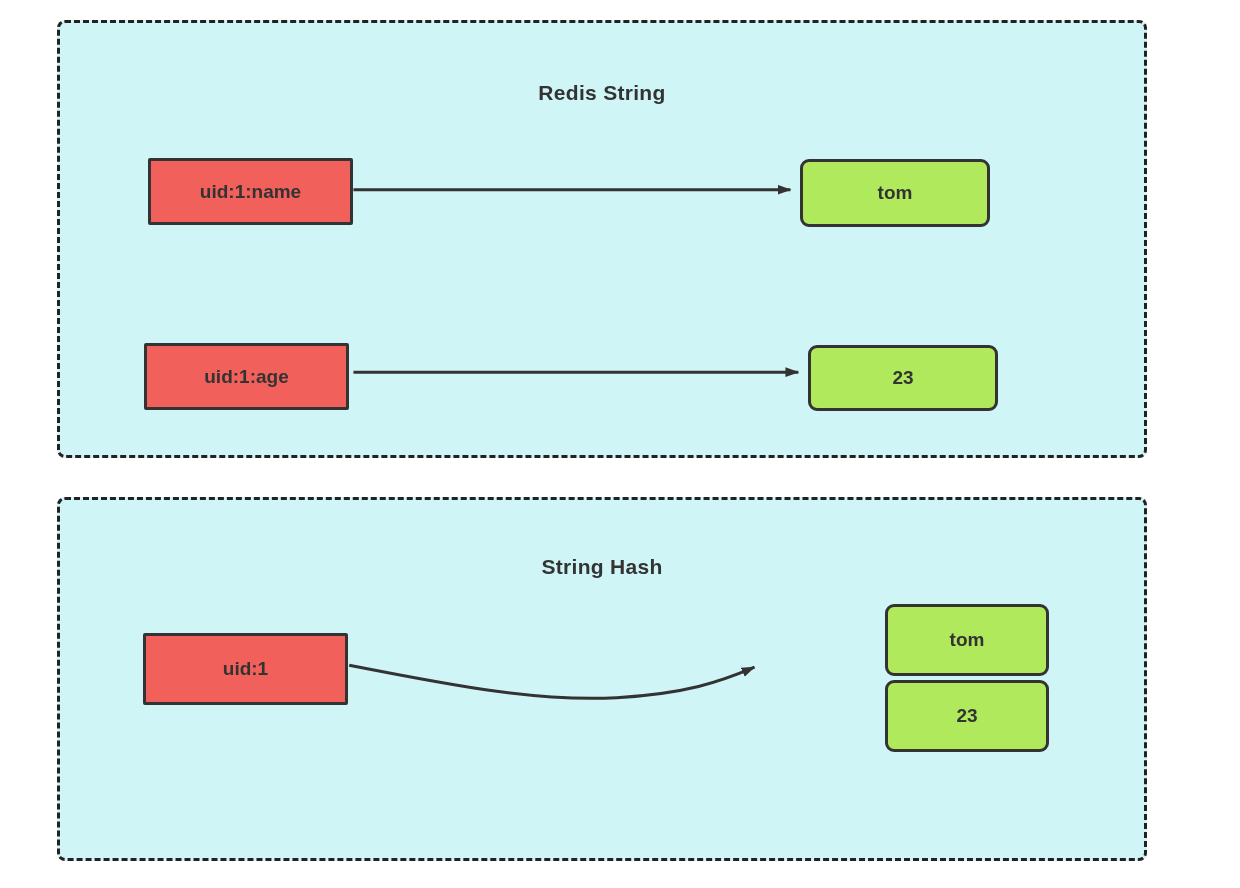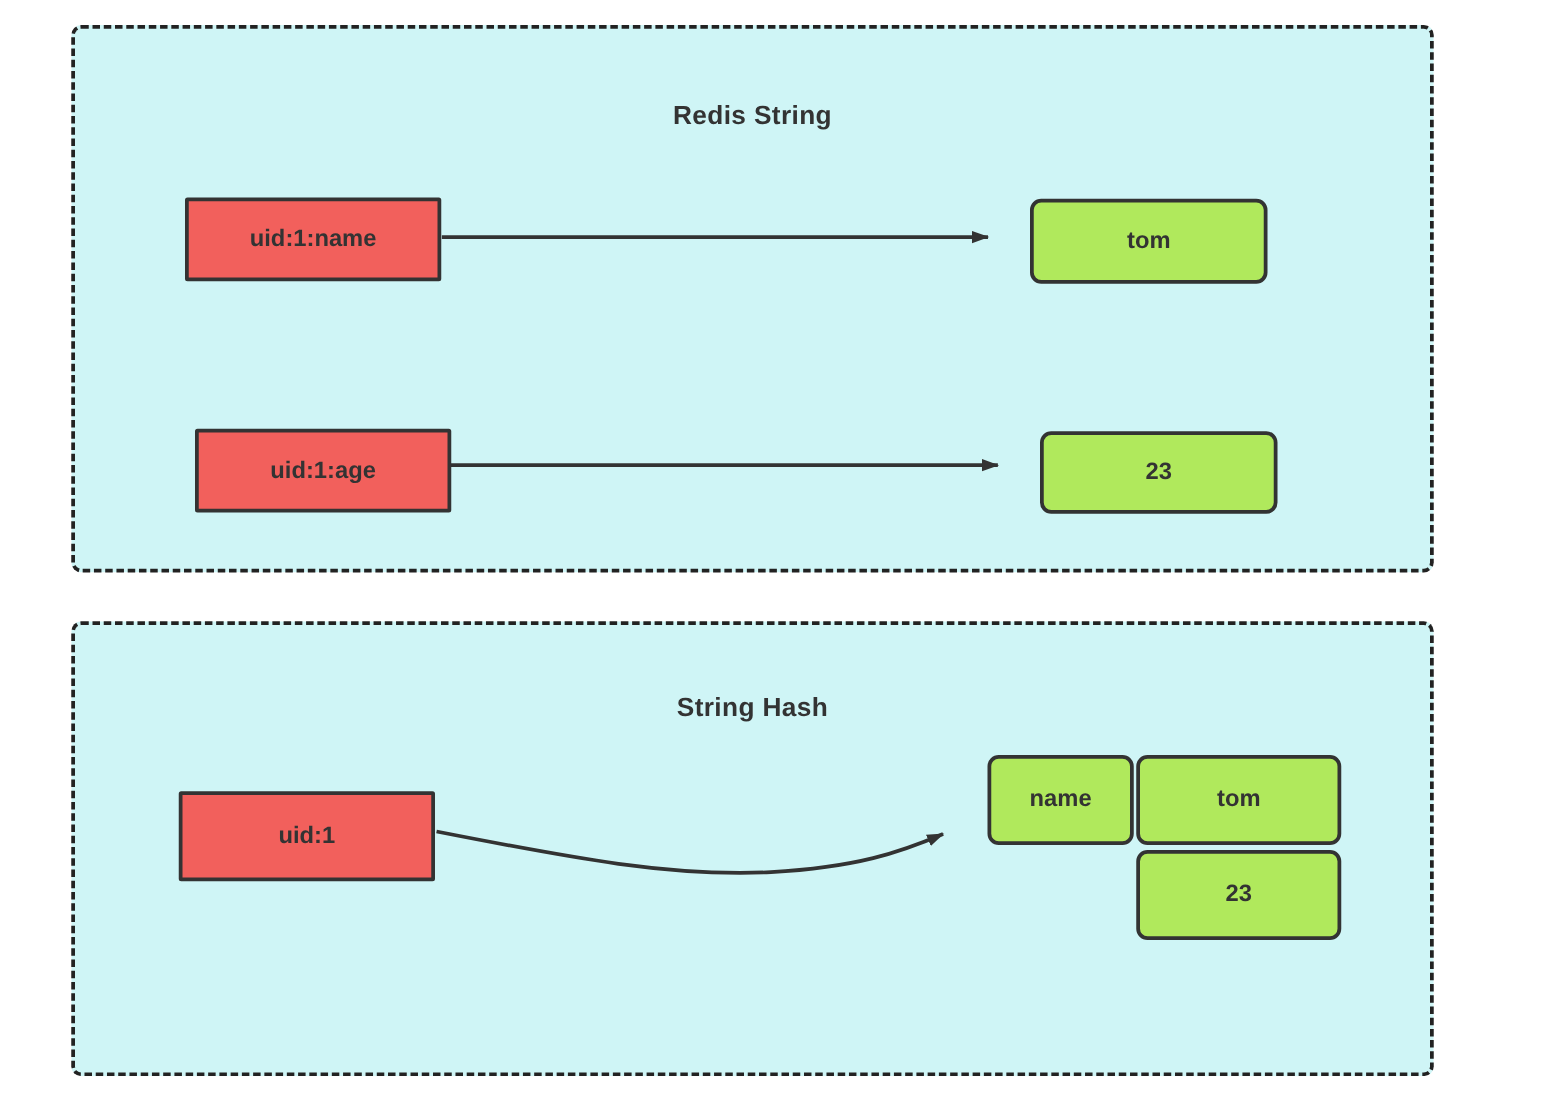--- a/index.html
+++ b/index.html
@@ -51,27 +51,26 @@
   }
   .key-node {
     background: #f2605c;
     border: 3px solid #333333;
     border-radius: 2px;
   }
   .value-node {
     background: #b0e95c;
     border: 3px solid #333333;
     border-radius: 9px;
-    margin-left: 24px;
   }
 
   
   .kv-key-name  { left: 88px;  top: 135px; width: 205px; height: 67px; }
   .kv-val-tom   { left: 740px; top: 136px; width: 190px; height: 68px; }
-  .kv-key-age   { left: 96px;  top: 320px; width: 205px; height: 67px; }
+  .kv-key-age   { left: 84px;  top: 320px; width: 205px; height: 67px; }
   .kv-val-23    { left: 748px; top: 322px; width: 190px; height: 66px; }
 
   
   .hash-key     { left: 83px;  top: 133px; width: 205px; height: 72px; }
   .hash-cell-f1 { left: 706px; top: 104px; width: 117px; height: 72px; }
   .hash-cell-v1 { left: 825px; top: 104px; width: 164px; height: 72px; }
   .hash-cell-f2 { left: 706px; top: 180px; width: 117px; height: 72px; }
   .hash-cell-v2 { left: 825px; top: 180px; width: 164px; height: 72px; }
 
   svg.connector-layer {
@@ -115,18 +114,17 @@
       <defs>
         <marker id="arrowhead2" markerWidth="16" markerHeight="14" refX="13" refY="5" orient="auto" markerUnits="userSpaceOnUse">
           <polygon points="0,0 14,5 0,10" fill="#333333"></polygon>
         </marker>
       </defs>
       <path d="M 288 168 C 400 190, 480 205, 560 201 C 630 197, 665 185, 700 170" stroke="#333333" stroke-width="3" fill="none" marker-end="url(#arrowhead2)"></path>
     </svg>
 
     <div class="node key-node hash-key">uid:1</div>
 
-    <div class="node value-node hash-cell-f1">name</div>
     <div class="node value-node hash-cell-v1">tom</div>
     <div class="node value-node hash-cell-v2">23</div>
   </div>
 
 </div>
 
 </body></html>

